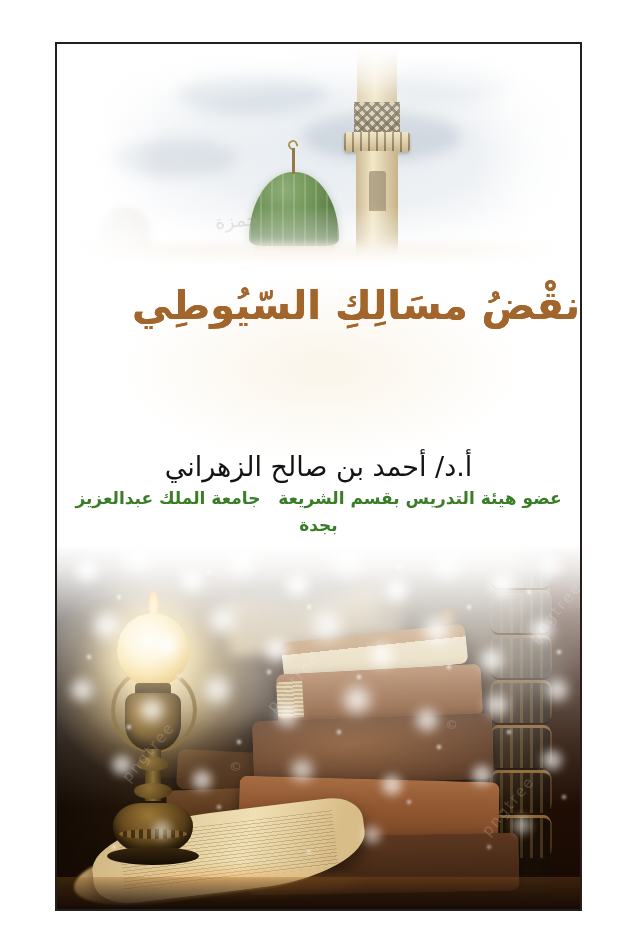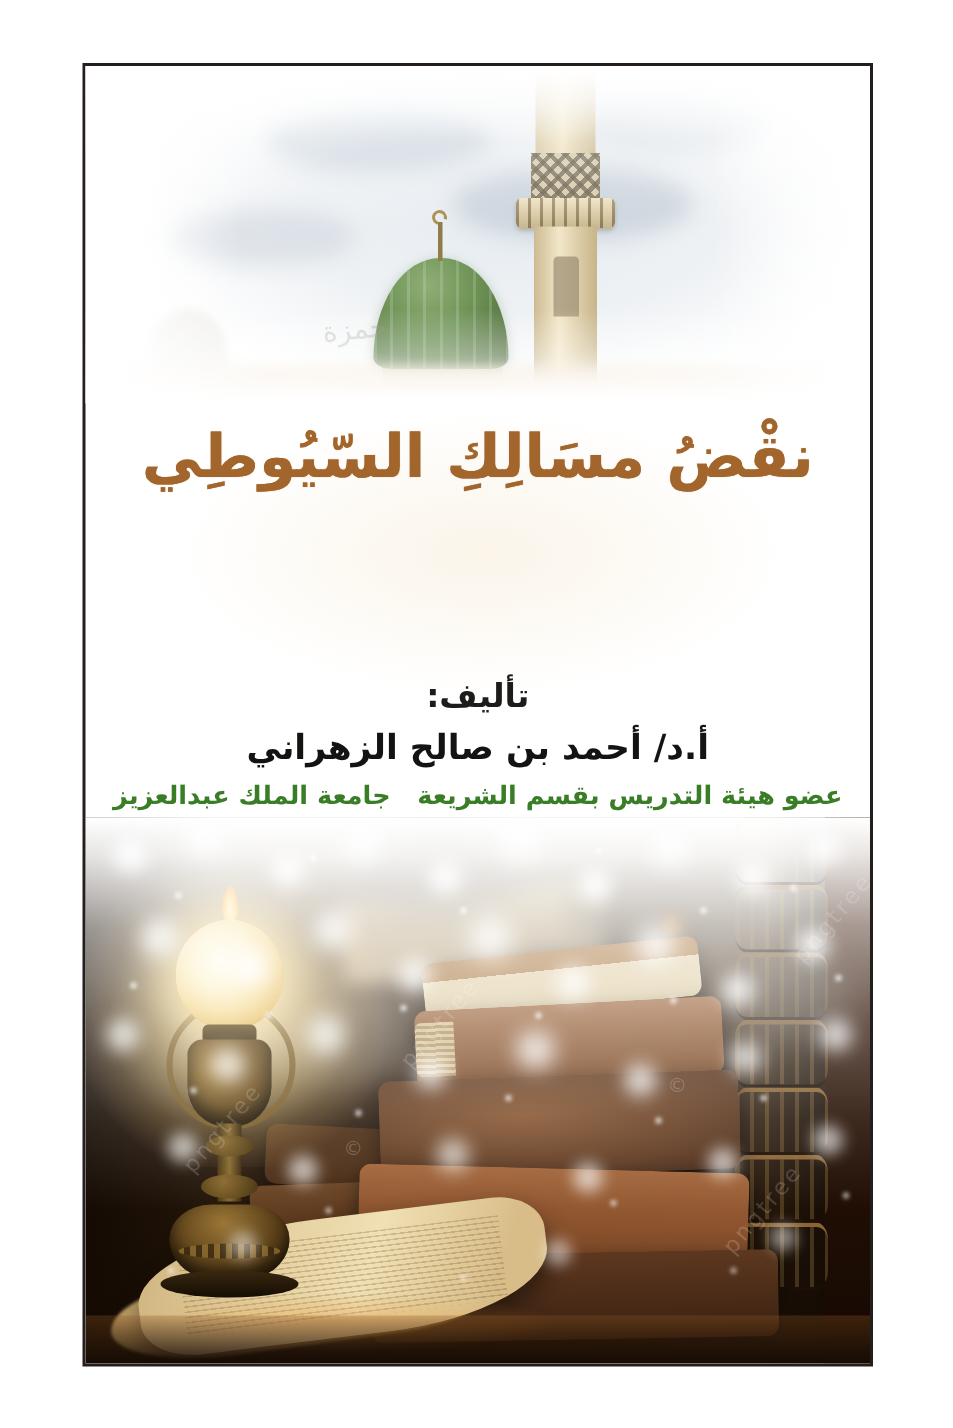--- a/index.html
+++ b/index.html
@@ -46,27 +46,27 @@
   .signature-wm{position:absolute;left:158px;top:165px;color:#938878;opacity:.3;font-size:19px;transform:rotate(-6deg);}
   .mosque-veil{position:absolute;inset:0;
        background:linear-gradient(180deg,#fff 0%,rgba(255,255,255,.25) 22%,rgba(255,255,255,0) 48%),
                   linear-gradient(0deg,#fff 0%,rgba(255,255,255,.55) 10%,rgba(255,255,255,0) 28%),
                   linear-gradient(90deg,#fff 0%,rgba(255,255,255,0) 20%,rgba(255,255,255,0) 80%,#fff 100%),
                   radial-gradient(ellipse 62% 62% at 50% 55%,rgba(255,255,255,0) 52%,rgba(255,255,255,.92) 100%);}
 
   
   .warm-tint{position:absolute;left:60px;top:230px;width:410px;height:190px;
        background:radial-gradient(ellipse,rgba(247,236,216,.55),rgba(255,255,255,0) 70%);}
-  .title-block{position:absolute;left:0;right:0;top:226px;text-align:center;direction:rtl;color:#a2652c;font-weight:bold;}
+  .title-block{position:absolute;left:0;right:0;top:226px;text-align:right;direction:rtl;color:#a2652c;font-weight:bold;}
   .title-line{font-size:40px;line-height:71px;text-shadow:0 0 .5px #a2652c;}
 
   
   .author-block{position:absolute;left:0;right:0;top:404px;text-align:center;direction:rtl;}
   .byline-label{font-size:22px;line-height:33px;color:#1d1c1a;font-weight:bold;}
-  .author-name{font-size:23px;line-height:37px;color:#141311;font-weight:bold;}
+  .author-name{font-size:27px;line-height:37px;color:#141311;font-weight:normal;}
   .affiliation{font-size:17px;line-height:27px;color:#3a7d27;font-weight:bold;white-space:pre-wrap;}
 
   
   .photo{position:absolute;left:0;right:0;top:501px;bottom:0;overflow:hidden;}
   .ph-base{position:absolute;inset:0;
        background:linear-gradient(180deg,#cfc8bd 0%,#a39787 10%,#6f5f4c 24%,#4a392a 40%,#332315 56%,#241609 72%,#190e05 100%);}
   .ph-left-dark{position:absolute;left:0;top:0;width:95px;height:100%;
        background:linear-gradient(90deg,rgba(18,9,3,.85),rgba(0,0,0,0));}
   .ph-right-dark{position:absolute;right:0;top:0;width:70px;height:100%;
        background:linear-gradient(270deg,rgba(12,6,2,.9),rgba(0,0,0,0));}
@@ -212,21 +212,20 @@
       <div class="signature-wm">حمزة</div>
       <div class="mosque-veil"></div>
     </div>
 
     <div class="warm-tint"></div>
     <div class="title-block">
       <div class="title-line">نقْضُ مسَالِكِ السّيُوطِي</div>
     </div>
 
     <div class="author-block">
-      <div class="byline-label">تأليف:</div>
       <div class="author-name">أ.د/ أحمد بن صالح الزهراني</div>
       <div class="affiliation">عضو هيئة التدريس بقسم الشريعة   جامعة الملك عبدالعزيز  بجدة</div>
     </div>
 
     <div class="photo">
       <div class="ph-base"></div>
       <div class="ph-left-dark"></div>
       <div class="ph-right-dark"></div>
       <div class="rpanel"></div>
       <div class="rstack">

